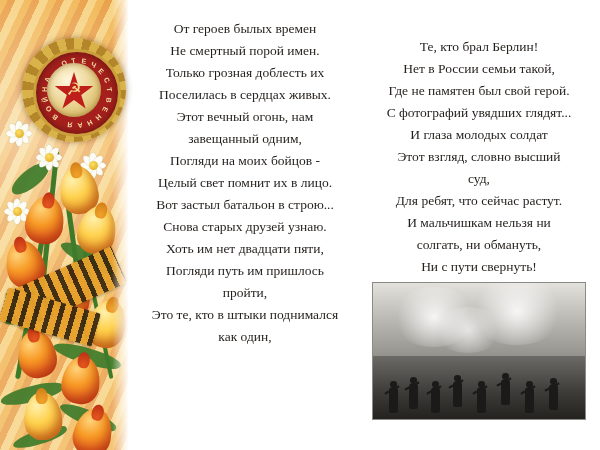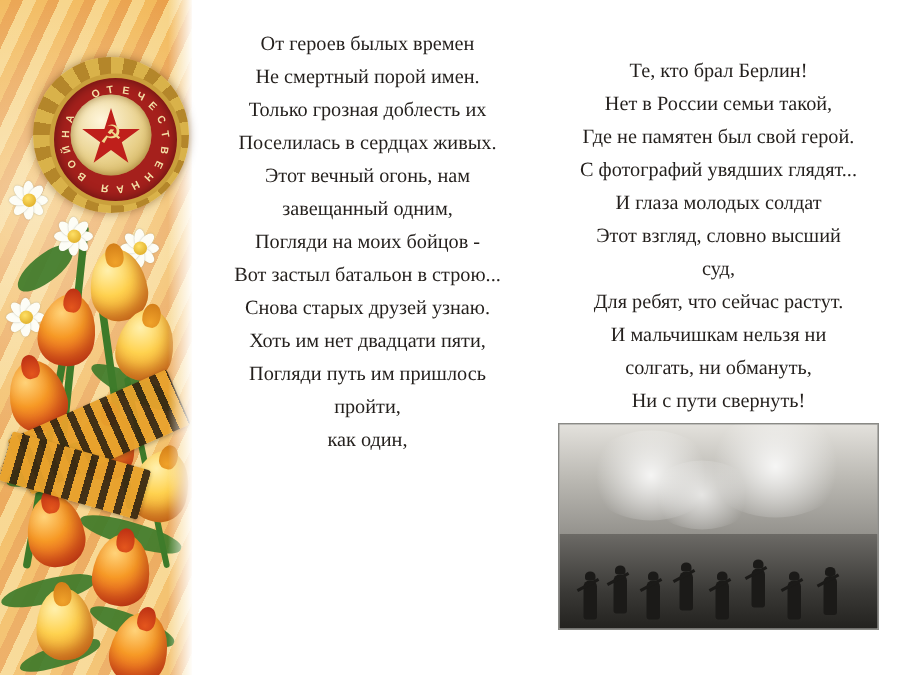--- a/index.html
+++ b/index.html
@@ -396,25 +396,27 @@
   </div>
 
   <div class="col col-left">
     <p>От героев былых времен</p>
     <p>Не смертный порой имен.</p>
     <p>Только грозная доблесть их</p>
     <p>Поселилась в сердцах живых.</p>
     <p>Этот вечный огонь, нам</p>
     <p>завещанный одним,</p>
     <p> Погляди на моих бойцов -</p>
+    <p>Целый свет помнит их в лицо.</p>
     <p>Вот застыл батальон в строю...</p>
     <p>Снова старых друзей узнаю.</p>
     <p>Хоть им нет двадцати пяти,</p>
     <p>Погляди путь им пришлось</p>
     <p>пройти,</p>
+    <p>Это те, кто в штыки поднимался</p>
     <p>как один,</p>
   </div>
 
   <div class="col col-right">
     <p>Те, кто брал Берлин!</p>
     <p>Нет в России семьи такой,</p>
     <p>Где не памятен был свой герой.</p>
     <p>С фотографий увядших глядят...</p>
     <p>И глаза молодых солдат</p>
     <p>Этот взгляд, словно высший</p>

